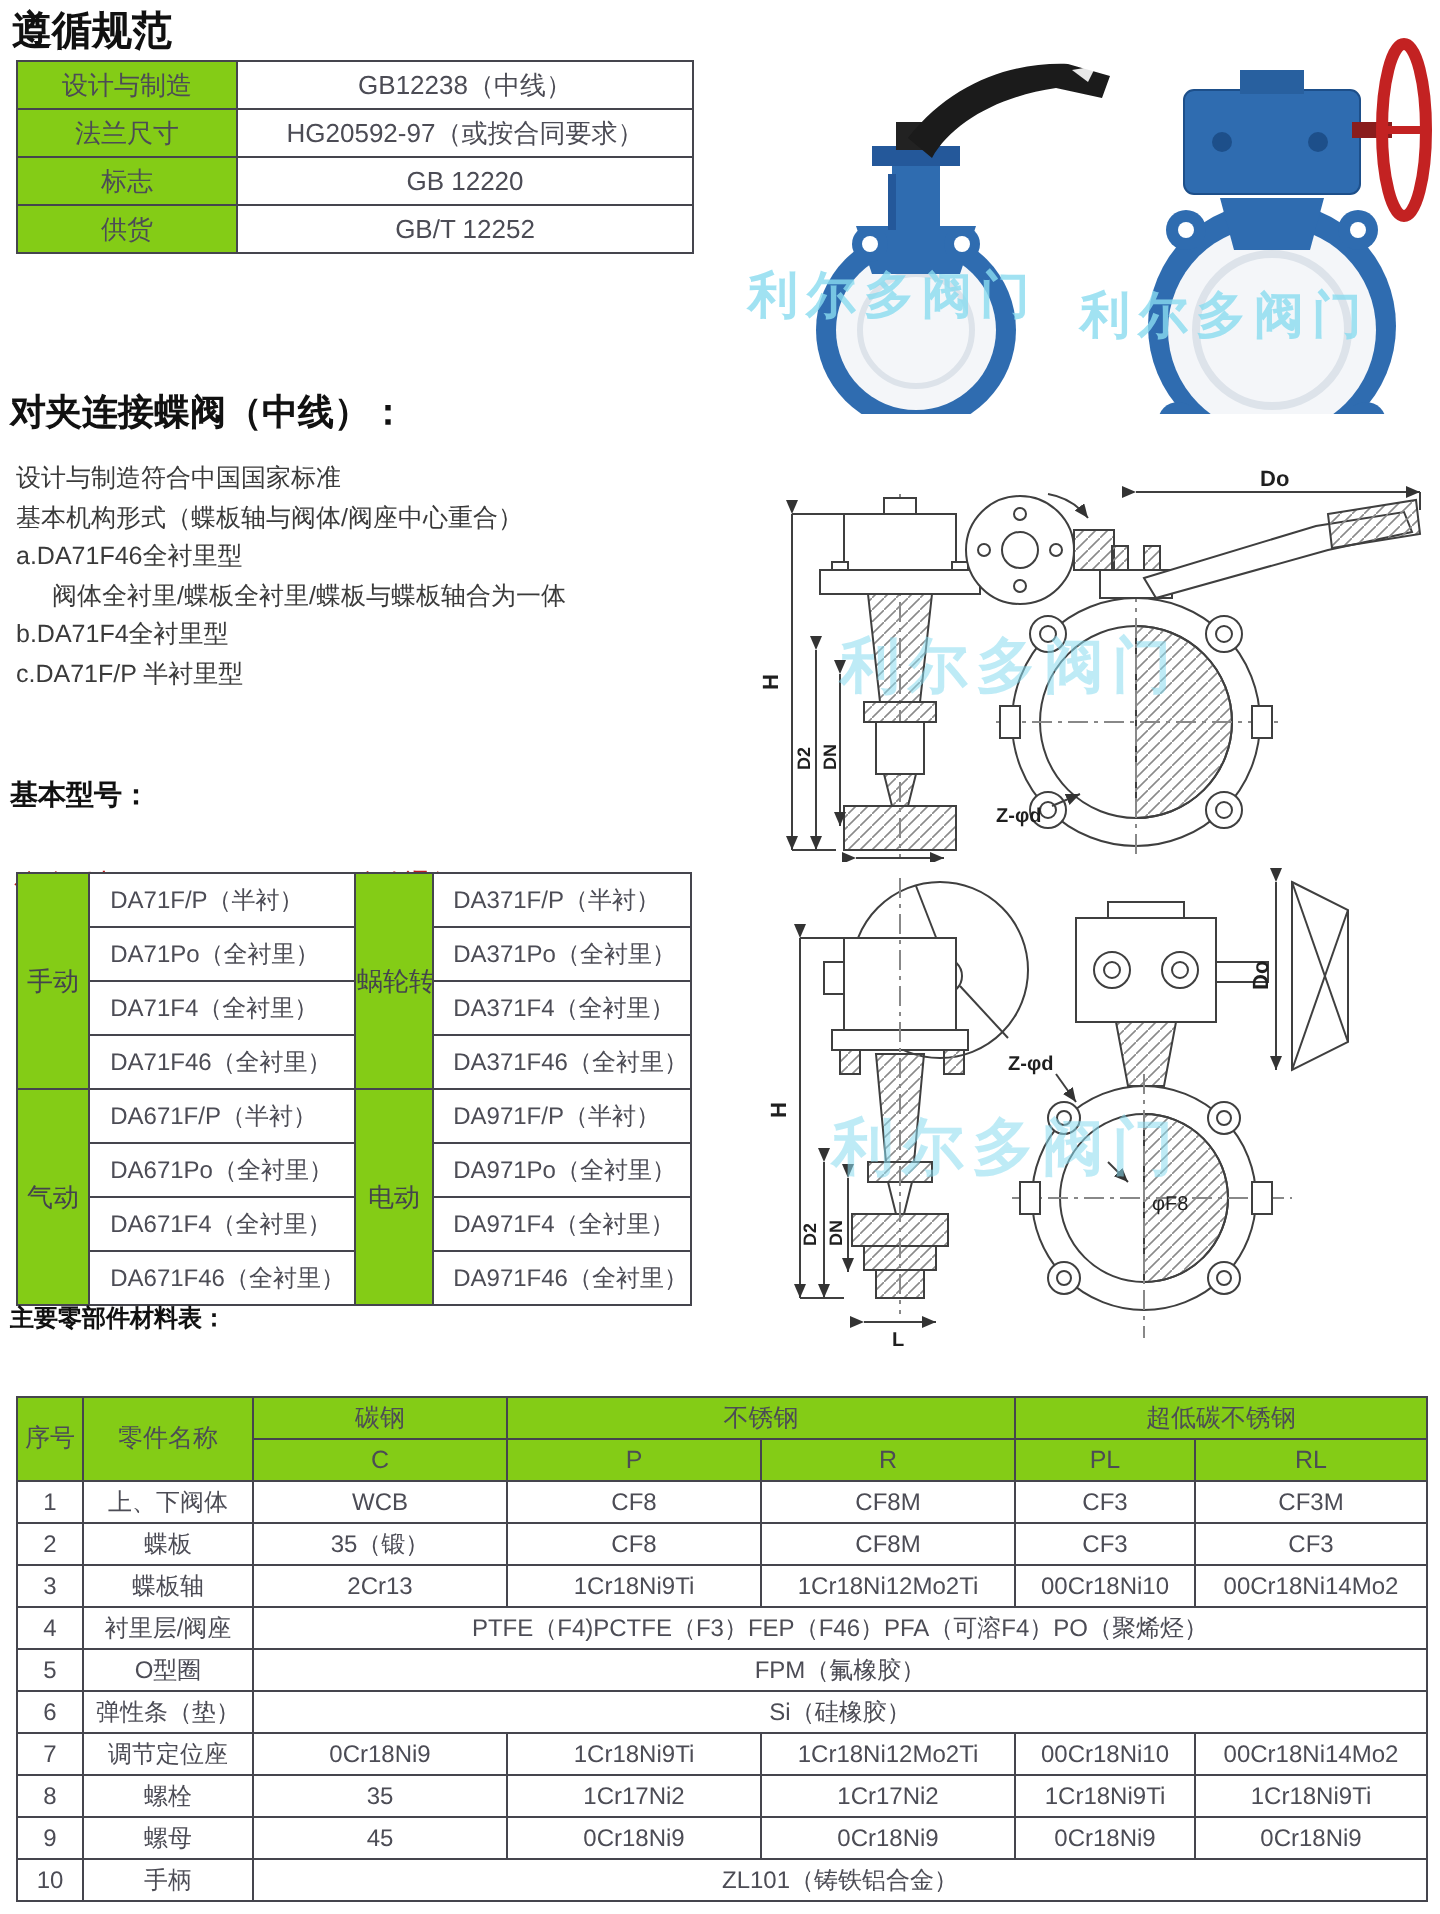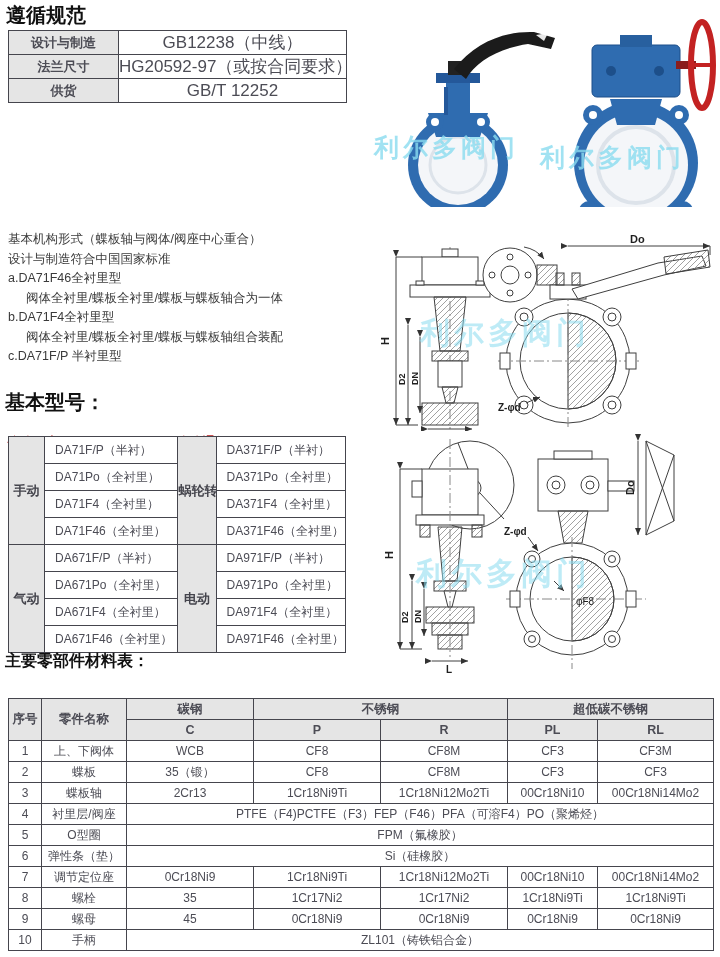--- a/index.html
+++ b/index.html
@@ -1,33 +1,33 @@
 <!DOCTYPE html>
 <html><head>
 <meta charset="utf-8">
 <style>
   html,body{margin:0;padding:0;background:#fff;}
   .page{position:relative;width:720px;height:957px;background:#fff;overflow:hidden;
         font-family:"Liberation Sans","DejaVu Sans",sans-serif;color:#333;}
   .sec-title{position:absolute;font-weight:bold;color:#111;white-space:nowrap;}
   #t-standards-title{left:6px;top:2px;font-size:20px;}
   #t-wafer-title{left:5px;top:194px;font-size:18px;}
-  #t-models-title{left:5px;top:389px;font-size:20px;}
-  #t-materials-title{left:5px;top:651px;font-size:16px;}
+  #t-models-title{left:5px;top:389px;font-size:14px;}
+  #t-materials-title{left:5px;top:651px;font-size:12px;}
   .para{position:absolute;left:8px;top:230px;font-size:12.5px;color:#3a3a3a;line-height:19.5px;white-space:nowrap;}
   .para .ind{padding-left:18px;}
   .models-sub{position:absolute;left:7px;top:433px;font-size:13px;color:#b91c1c;white-space:nowrap;}
   .models-sub span{margin-right:32px;}
   table{border-collapse:collapse;table-layout:fixed;background:#fff;}
   td,th{border:1px solid #45454d;text-align:center;overflow:hidden;white-space:nowrap;
         font-weight:normal;color:#4c4c55;padding:0;}
-  .lav{background:#e5e5e5;font-weight:bold;}
+  .lav{background:#84cc16;}
   #standards-table{position:absolute;left:8px;top:30px;width:338px;font-size:13px;}
   #standards-table td{height:23px;}
-  #standards-table td.val{font-size:17px;text-align:center;}
+  #standards-table td.val{font-size:13px;text-align:center;}
   #models-table{position:absolute;left:8px;top:436px;width:338px;font-size:12px;}
   #models-table td{height:26px;}
   #models-table td.cat{width:36px;word-break:break-all;line-height:17px;font-size:13px;color:#44444c;}
   #models-table td.model{text-align:left;padding-left:10px;}
   #materials-table{position:absolute;left:8px;top:698px;width:705px;font-size:12px;padding-left:16px;}
   #materials-table th{height:20px;font-size:12.5px;}
   #materials-table td{height:20px;}
   .photos{position:absolute;left:358px;top:5px;width:360px;height:202px;}
   .drawing1{position:absolute;left:358px;top:233px;width:360px;height:198px;}
   .drawing2{position:absolute;left:358px;top:431px;width:360px;height:244px;}
@@ -54,20 +54,24 @@
     <tbody id="standards-body">
         <tr>
           <td class="lav">设计与制造</td>
           <td class="val">GB12238（中线）</td>
         </tr>
         <tr>
           <td class="lav">法兰尺寸</td>
           <td class="val">HG20592-97（或按合同要求）</td>
         </tr>
         <tr>
+          <td class="lav">标志</td>
+          <td class="val">GB 12220</td>
+        </tr>
+        <tr>
           <td class="lav">供货</td>
           <td class="val">GB/T 12252</td>
         </tr>
       </tbody>
   </table>
 
   <div class="photos">
     <svg width="360" height="202" viewBox="0 0 360 202">
 
       <g>
@@ -106,27 +110,27 @@
           <circle cx="301" cy="66" r="5" fill="#1d4f8a"></circle>
         <rect x="318" y="56" width="20" height="8" fill="#8a1d1d"></rect>
         <ellipse cx="344" cy="60" rx="11" ry="43" fill="none" stroke="#c32222" stroke-width="6"></ellipse>
         <line x1="336" y1="60" x2="352" y2="60" stroke="#c32222" stroke-width="4"></line>
       </g>
     </svg>
     <div class="wm wm-p1">利尔多阀门</div>
     <div class="wm wm-p2">利尔多阀门</div>
   </div>
 
+  <div class="sec-title" id="t-wafer-title">对夹连接蝶阀（中线）：</div>
   <div class="para" id="wafer-paragraph">
+      <div class="">设计与制造符合中国国家标准</div>
       <div class="">基本机构形式（蝶板轴与阀体/阀座中心重合）</div>
-      <div class="">设计与制造符合中国国家标准</div>
       <div class="">a.DA71F46全衬里型</div>
       <div class="ind">阀体全衬里/蝶板全衬里/蝶板与蝶板轴合为一体</div>
       <div class="">b.DA71F4全衬里型</div>
-      <div class="ind">阀体全衬里/蝶板全衬里/蝶板与蝶板轴组合装配</div>
       <div class="">c.DA71F/P 半衬里型</div>
     </div>
 
   <div class="sec-title" id="t-models-title">基本型号：</div>
   <div class="models-sub">
     <span>公称压力PN0.6-1.6MPa</span><span>公称通径DN40-1200mm</span>
   </div>
   <table id="models-table">
     <colgroup>
         <col style="width:36px">

